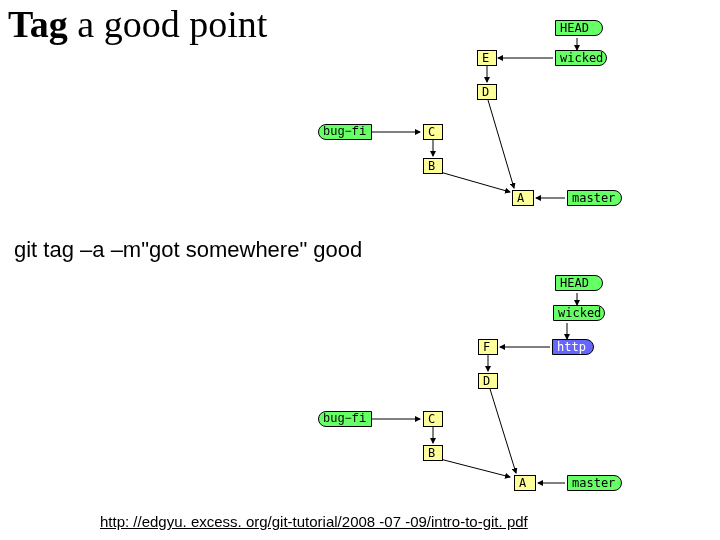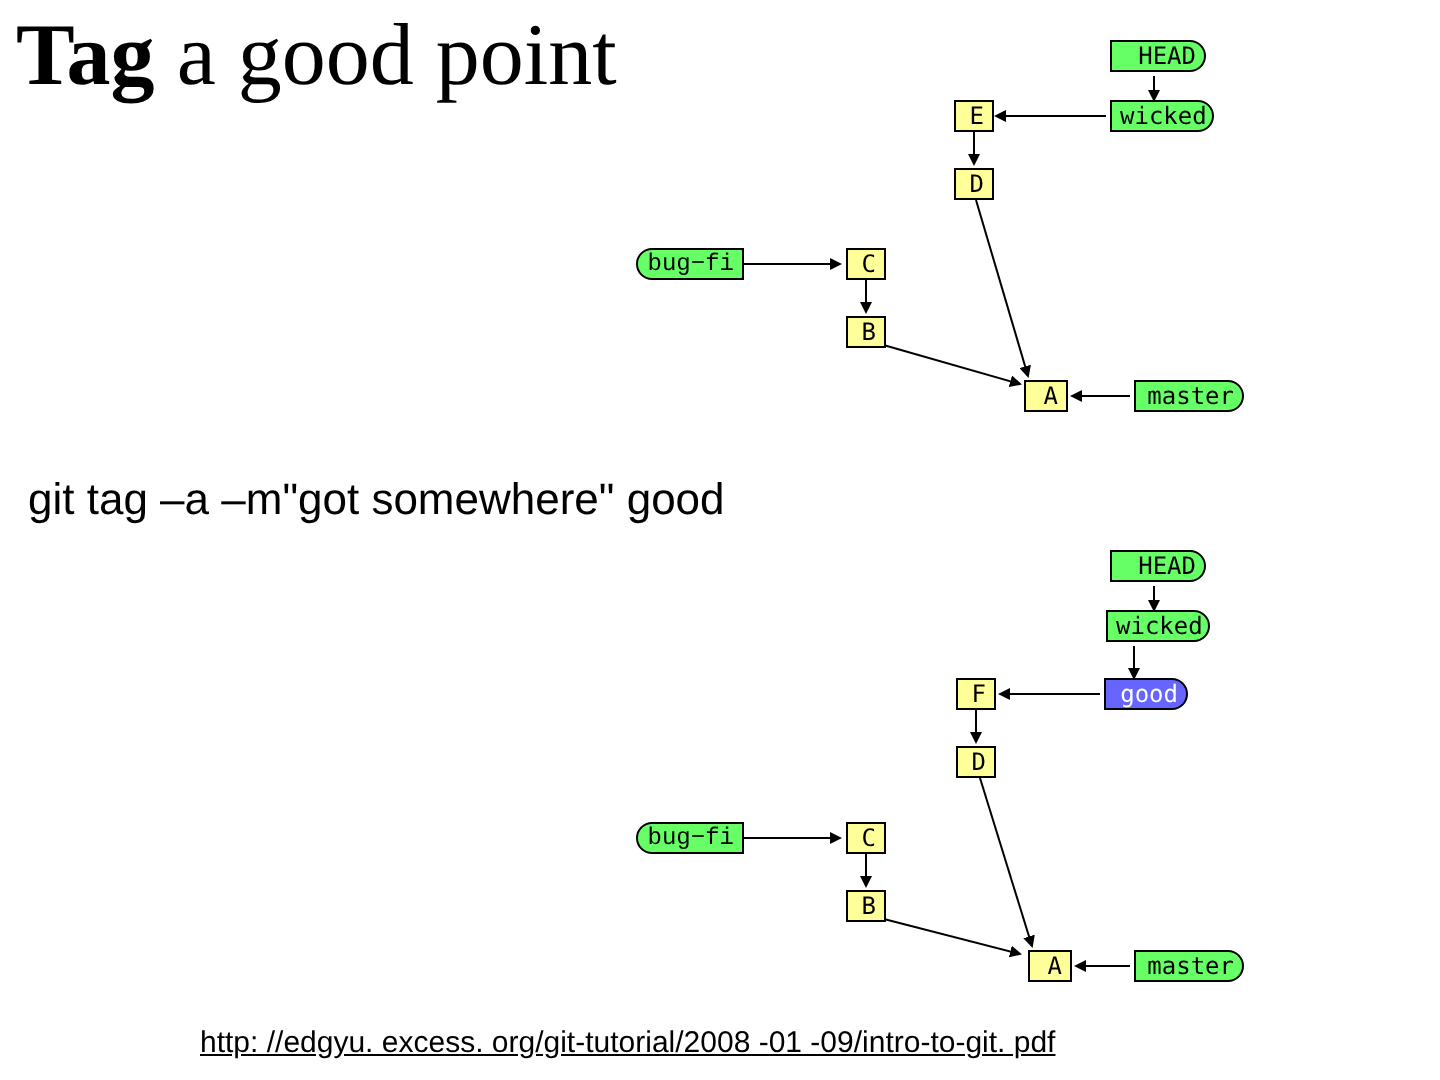--- a/index.html
+++ b/index.html
@@ -10,21 +10,21 @@
     font-family: Arial, Helvetica, sans-serif;
     background: #fff;
     position: relative;
     overflow: hidden;
   }
   .title {
     position: absolute;
     top: 2px;
     left: 8px;
     font-family: "Comic Sans MS", "Comic Sans", cursive;
-    font-size: 44px;
+    font-size: 38px;
     color: #000;
   }
   .title .bold { font-weight: bold; }
   .cmd {
     position: absolute;
     left: 14px;
     top: 237px;
     font-size: 22px;
     color: #000;
   }
@@ -41,42 +41,42 @@
   .diagram.bot { left: 270px; top: 275px; width: 420px; height: 225px; }
 
   .box {
     position: absolute;
     font-family: monospace;
     font-size: 12px;
     line-height: 1;
     padding: 1px 4px 1px 4px;
     border: 1px solid #000;
     box-sizing: border-box;
-    text-align: right;
+    text-align: left;
     white-space: nowrap;
   }
   .box.yellow { background: #ffff99; }
   .box.green  { background: #66ff66; }
   .box.blue   { background: #6666ff; color: #fff; }
   
   .box.rref  { border-radius: 0 8px 8px 0; }
   .box.lref  { border-radius: 8px 0 0 8px; font-family: Liberation Mono, monospace; }
 
   svg.lines { position: absolute; left:0; top:0; width:100%; height:100%; pointer-events:none; }
 </style>
 </head>
 <body>
 
 <div class="title">
   <span class="bold">Tag</span><span> a good point</span>
 </div>
 
 <div class="cmd">git tag –a –m"got somewhere" good</div>
 
-<div class="footer">http: //edgyu. excess. org/git-tutorial/2008 -01 -09/intro-to-git. pdf</div>
+<div class="footer">http: //edgyu. excess. org/git-tutorial/2008 -07 -09/intro-to-git. pdf</div>
 
 <div class="diagram top">
   <svg class="lines" viewBox="0 0 420 215">
 
     <defs>
       <marker id="ah" markerWidth="6" markerHeight="6" refX="5" refY="3" orient="auto">
         <path d="M0,0 L6,3 L0,6 Z" fill="#000"></path>
       </marker>
     </defs>
 
@@ -130,21 +130,21 @@
 
     <line x1="163" y1="152" x2="163" y2="168" stroke="#000" marker-end="url(#ah2)"></line>
 
     <line x1="170" y1="184" x2="240" y2="202" stroke="#000" marker-end="url(#ah2)"></line>
 
     <line x1="295" y1="208" x2="268" y2="208" stroke="#000" marker-end="url(#ah2)"></line>
   </svg>
 
   <div class="box green rref" style="left:285px; top:0px; width:48px">HEAD</div>
   <div class="box green rref" style="left:283px; top:30px; width:52px">wicked</div>
-  <div class="box blue rref" style="left:282px; top:64px; width:42px">good</div>
+  <div class="box blue rref" style="left:282px; top:64px; width:42px">http</div>
   <div class="box yellow" style="left:208px; top:64px; width:20px">F</div>
   <div class="box yellow" style="left:208px; top:98px; width:20px">D</div>
   <div class="box green lref" style="left:48px; top:136px; width:54px">bug−fi</div>
   <div class="box yellow" style="left:153px; top:136px; width:20px">C</div>
   <div class="box yellow" style="left:153px; top:170px; width:20px">B</div>
   <div class="box yellow" style="left:244px; top:200px; width:22px">A</div>
   <div class="box green rref" style="left:297px; top:200px; width:55px">master</div>
 </div>
 
 </body></html>

